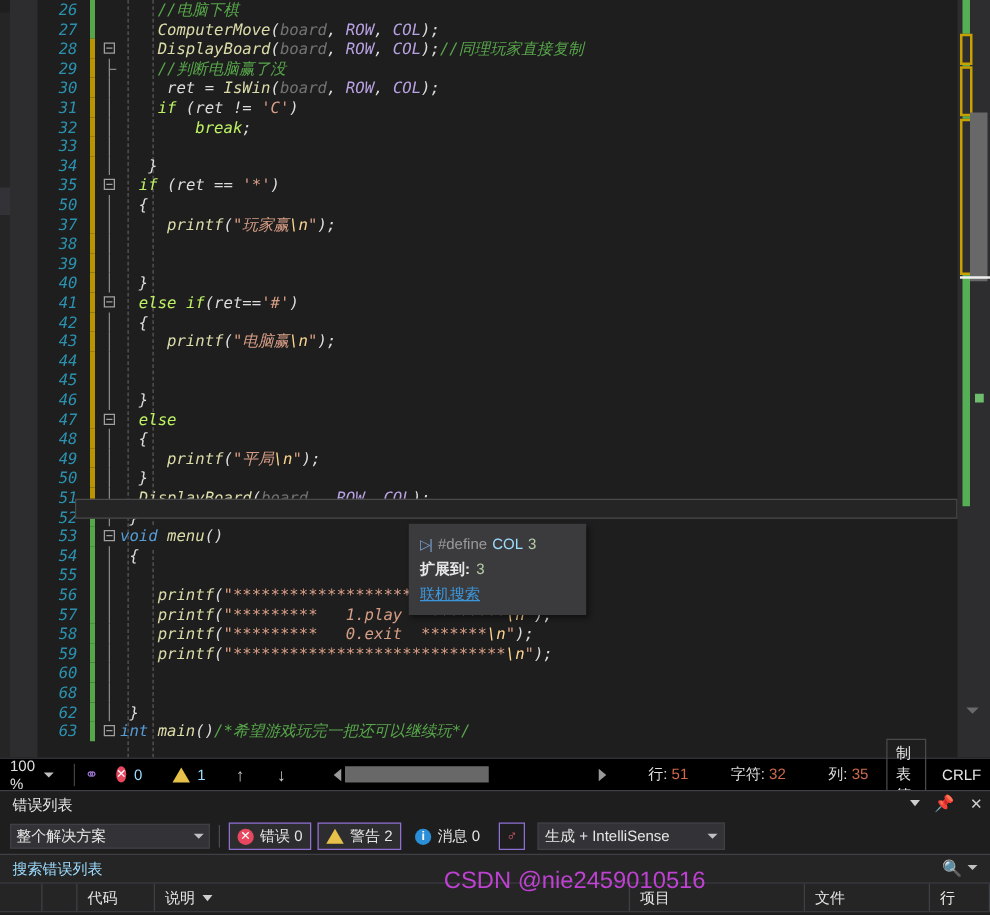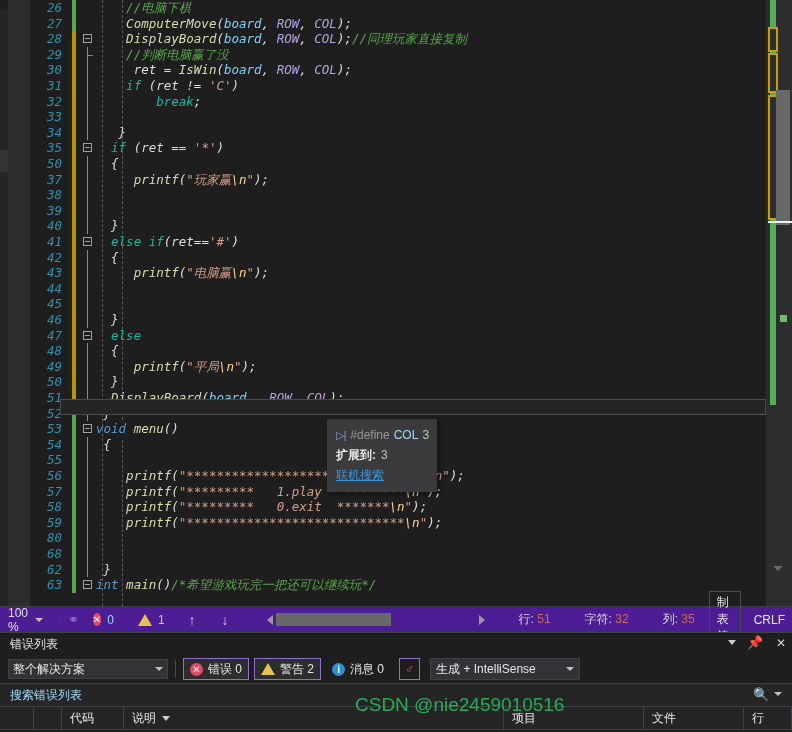--- a/index.html
+++ b/index.html
@@ -34,53 +34,53 @@
   .fold-line-tick{position:absolute;left:5px;top:8px;width:6px;height:1px;background:#888;}
   .codetext{position:absolute;left:66px;top:0;white-space:pre;color:#dcdcaa;}
 
   
   .guides{position:absolute;left:30px;top:0;width:740px;height:606px;pointer-events:none;}
   .guide{position:absolute;top:0;width:0;border-left:1px dashed #5a5a5a;}
 
   
   .c-cmt{color:#57a64a;}
   .c-kw{color:#569cd6;}
-  .c-kw2{color:#14b8a6;}
+  .c-kw2{color:#bef264;}
   .c-fn{color:#dcdcaa;}
-  .c-var{color:#7dd3fc;}
+  .c-var{color:#737373;}
   .c-macro{color:#b9a2e3;}
   .c-str{color:#d69d85;}
   .c-esc{color:#ffd68f;}
   .c-plain{color:#dcdcdc;}
 
   .curline{position:absolute;left:60px;top:399px;width:706px;height:16px;border:1px solid #4a4a4a;box-sizing:border-box;background:#252526;}
 
   
-  .tooltip{position:absolute;left:327px;top:419px;width:110px;height:73px;background:#3b3b3e;color:#dcdcdc;
+  .tooltip{position:absolute;left:327px;top:419px;width:142px;height:73px;background:#3b3b3e;color:#dcdcdc;
     box-shadow:2px 2px 4px rgba(0,0,0,.45);padding:6px 9px;box-sizing:border-box;font-size:12px;}
   .tt-row{height:20px;line-height:20px;white-space:nowrap;}
   .tt-icon{display:inline-block;color:#7ba0cf;font-size:11px;margin-right:5px;letter-spacing:-1px;}
   .tt-def{color:#9a9a9a;}
   .tt-col{color:#9cdcfe;}
   .tt-num{color:#b5cea8;}
   .tt-exp{color:#e8e8e8;font-weight:bold;}
   .tt-link{color:#3a96dd;text-decoration:underline;}
 
   
   .vbar{position:absolute;left:766px;top:0;width:26px;height:592px;background:#2d2d30;}
   .vbar .track-green{position:absolute;left:4px;top:0;width:6px;height:405px;background:#55b055;}
   .vbar .ymark{position:absolute;left:2px;width:10px;border:2px solid #c8a000;box-sizing:border-box;background:#2d2d30;}
   .vbar .thumb{position:absolute;left:10px;top:90px;width:14px;height:135px;background:#686868;}
   .vbar .caret{position:absolute;left:2px;top:221px;width:24px;height:2px;background:#f0f0f0;}
   .vbar .gdot{position:absolute;left:14px;top:315px;width:7px;height:7px;background:#6dbd6d;}
   .vbar .downarrow{position:absolute;left:7px;top:566px;width:0;height:0;border-left:5px solid transparent;border-right:5px solid transparent;border-top:5px solid #6a6a6a;}
   .vbar-box{position:absolute;left:766px;top:592px;width:26px;height:14px;background:#2d2d30;}
 
   
-  .estatus{position:absolute;left:0;top:606px;width:792px;height:26px;background:#4c1d95;border-top:1px solid #3f3f46;box-sizing:border-box;display:flex;align-items:center;font-size:12px;color:#d0d0d0;}
+  .estatus{position:absolute;left:0;top:606px;width:792px;height:26px;background:#000000;border-top:1px solid #3f3f46;box-sizing:border-box;display:flex;align-items:center;font-size:12px;color:#d0d0d0;}
   .zoombox{width:62px;padding-left:8px;color:#e0e0e0;}
   .caret-dn{width:0;height:0;border-left:4px solid transparent;border-right:4px solid transparent;border-top:4px solid #c0c0c0;margin-right:10px;}
   .sep-v{width:1px;height:18px;background:#3f3f46;margin:0 6px;}
   .purple-ico{color:#9b74d0;font-size:13px;margin:0 14px 0 2px;}
   .errico{display:inline-block;width:13px;height:13px;border-radius:50%;background:#e8485f;color:#fff;font-size:10px;line-height:13px;text-align:center;margin-right:6px;}
   .warnico{display:inline-block;width:0;height:0;border-left:7px solid transparent;border-right:7px solid transparent;border-bottom:12px solid #e8c14a;margin-right:6px;position:relative;}
   .cnt{color:#9cdcfe;margin-right:24px;}
   .navarrow{color:#c9c9c9;font-size:14px;margin-right:26px;}
   .hbar-wrap{display:flex;align-items:center;margin-left:12px;}
   .hbar-left{width:0;height:0;border-top:5px solid transparent;border-bottom:5px solid transparent;border-right:6px solid #9a9a9a;margin-right:3px;}
@@ -112,21 +112,21 @@
   .keyico{color:#e05c6e;font-size:12px;}
   .combo2{width:150px;height:22px;background:#333337;border:1px solid #3f3f46;box-sizing:border-box;color:#e6e6e6;font-size:12px;display:flex;align-items:center;padding:0 5px;justify-content:space-between;margin-left:10px;}
   .err-search{position:relative;height:22px;border-top:1px solid #3f3f46;border-bottom:1px solid #3f3f46;background:#252526;display:flex;align-items:center;}
   .err-search-ph{margin-left:10px;color:#9cdcfe;font-size:12px;}
   .search-ico{position:absolute;right:22px;top:3px;color:#d0d0d0;font-size:13px;}
   .search-caret{position:absolute;right:10px;top:8px;width:0;height:0;border-left:4px solid transparent;border-right:4px solid transparent;border-top:4px solid #c0c0c0;}
   .err-header{position:relative;height:22px;background:#252526;border-bottom:1px solid #3f3f46;display:flex;align-items:center;font-size:12px;color:#e6e6e6;}
   .hcell{height:22px;line-height:22px;border-right:1px solid #3f3f46;box-sizing:border-box;padding-left:8px;}
   .sort-caret{display:inline-block;width:0;height:0;border-left:4px solid transparent;border-right:4px solid transparent;border-top:5px solid #cfcfcf;margin-left:6px;vertical-align:middle;}
   .err-body{position:relative;height:8px;background:#1e1e1e;}
-  .watermark{position:absolute;left:355px;top:694px;font-size:19px;color:#22c55e;opacity:.85;font-family:"Liberation Sans",sans-serif;white-space:nowrap;}
+  .watermark{position:absolute;left:355px;top:694px;font-size:19px;color:#d946ef;opacity:.85;font-family:"Liberation Sans",sans-serif;white-space:nowrap;}
 </style>
 </head>
 <body>
 
 <div class="app">
 
   <div class="editor-area">
     <div class="far-left-strip">
       <div class="tabmark2"></div>
       <div class="tabmark"></div>
@@ -167,21 +167,21 @@
         <div class="line" style="top: 374.4px; position: absolute; left: 0px; width: 740px;"><span class="lnum">50</span><span class="changebar cb-yellow"></span><span class="foldcol"><span class="fold-line"></span></span><span class="codetext"><span class="c-plain">  }</span></span></div>
         <div class="line" style="top: 390px; position: absolute; left: 0px; width: 740px;"><span class="lnum">51</span><span class="changebar cb-yellow"></span><span class="foldcol"><span class="fold-line"></span></span><span class="codetext"><span class="c-plain">  </span><span class="c-fn">DisplayBoard</span><span class="c-plain">(</span><span class="c-var">board</span><span class="c-plain">,  </span><span class="c-macro">ROW</span><span class="c-plain">, </span><span class="c-macro">COL</span><span class="c-plain">);</span></span></div>
         <div class="line" style="top: 405.6px; position: absolute; left: 0px; width: 740px;"><span class="lnum">52</span><span class="changebar cb-green"></span><span class="foldcol"><span class="fold-line"></span></span><span class="codetext"><span class="c-plain"> }</span></span></div>
         <div class="line" style="top: 421.2px; position: absolute; left: 0px; width: 740px;"><span class="lnum">53</span><span class="changebar cb-green"></span><span class="foldcol"><span class="fold-box"></span></span><span class="codetext"><span class="c-kw">void</span><span class="c-plain"> </span><span class="c-fn">menu</span><span class="c-plain">()</span></span></div>
         <div class="line" style="top: 436.8px; position: absolute; left: 0px; width: 740px;"><span class="lnum">54</span><span class="changebar cb-green"></span><span class="foldcol"><span class="fold-line"></span></span><span class="codetext"><span class="c-plain"> {</span></span></div>
         <div class="line" style="top: 452.4px; position: absolute; left: 0px; width: 740px;"><span class="lnum">55</span><span class="changebar cb-green"></span><span class="foldcol"><span class="fold-line"></span></span><span class="codetext"></span></div>
         <div class="line" style="top: 468px; position: absolute; left: 0px; width: 740px;"><span class="lnum">56</span><span class="changebar cb-green"></span><span class="foldcol"><span class="fold-line"></span></span><span class="codetext"><span class="c-plain">    </span><span class="c-fn">printf</span><span class="c-plain">(</span><span class="c-str">"*******************</span><span class="c-plain">             </span><span class="c-str">\n"</span><span class="c-plain">);</span></span></div>
         <div class="line" style="top: 483.6px; position: absolute; left: 0px; width: 740px;"><span class="lnum">57</span><span class="changebar cb-green"></span><span class="foldcol"><span class="fold-line"></span></span><span class="codetext"><span class="c-plain">    </span><span class="c-fn">printf</span><span class="c-plain">(</span><span class="c-str">"*********   1.play   ********</span><span class="c-esc">\n</span><span class="c-str">"</span><span class="c-plain">);</span></span></div>
         <div class="line" style="top: 499.2px; position: absolute; left: 0px; width: 740px;"><span class="lnum">58</span><span class="changebar cb-green"></span><span class="foldcol"><span class="fold-line"></span></span><span class="codetext"><span class="c-plain">    </span><span class="c-fn">printf</span><span class="c-plain">(</span><span class="c-str">"*********   0.exit  *******</span><span class="c-esc">\n</span><span class="c-str">"</span><span class="c-plain">);</span></span></div>
         <div class="line" style="top: 514.8px; position: absolute; left: 0px; width: 740px;"><span class="lnum">59</span><span class="changebar cb-green"></span><span class="foldcol"><span class="fold-line"></span></span><span class="codetext"><span class="c-plain">    </span><span class="c-fn">printf</span><span class="c-plain">(</span><span class="c-str">"*****************************</span><span class="c-esc">\n</span><span class="c-str">"</span><span class="c-plain">);</span></span></div>
-        <div class="line" style="top: 530.4px; position: absolute; left: 0px; width: 740px;"><span class="lnum">80</span><span class="changebar cb-green"></span><span class="foldcol"><span class="fold-line"></span></span><span class="codetext"></span></div>
+        <div class="line" style="top: 530.4px; position: absolute; left: 0px; width: 740px;"><span class="lnum">60</span><span class="changebar cb-green"></span><span class="foldcol"><span class="fold-line"></span></span><span class="codetext"></span></div>
         <div class="line" style="top: 546px; position: absolute; left: 0px; width: 740px;"><span class="lnum">68</span><span class="changebar cb-green"></span><span class="foldcol"><span class="fold-line"></span></span><span class="codetext"></span></div>
         <div class="line" style="top: 561.6px; position: absolute; left: 0px; width: 740px; padding-left: 11px;"><span class="lnum">62</span><span class="changebar cb-green"></span><span class="foldcol"><span class="fold-line"></span></span><span class="codetext"><span class="c-plain"> }</span></span></div>
         <div class="line" style="top: 577.2px; position: absolute; left: 0px; width: 740px;"><span class="lnum">63</span><span class="changebar cb-green"></span><span class="foldcol"><span class="fold-box"></span></span><span class="codetext"><span class="c-kw">int</span><span class="c-plain"> </span><span class="c-fn">main</span><span class="c-plain">()</span><span class="c-cmt">/*希望游戏玩完一把还可以继续玩*/</span></span></div>
       </div>
 
     <div class="curline"></div>
 
     <div class="tooltip">
       <div class="tt-row">
         <span class="tt-icon">▷|</span><span class="tt-def">#define</span><span class="tt-col" style="margin-left:4px;">COL</span><span class="tt-num" style="margin-left:4px;">3</span>

